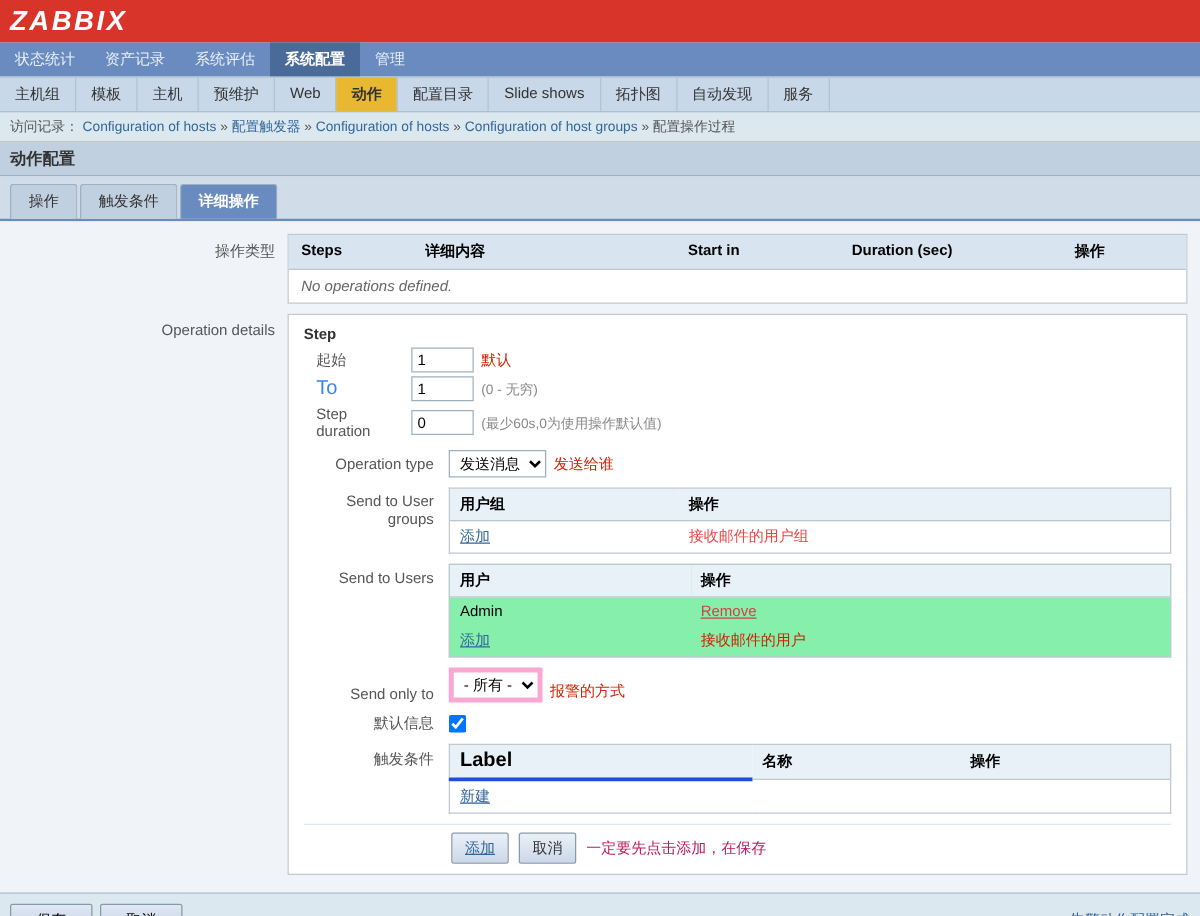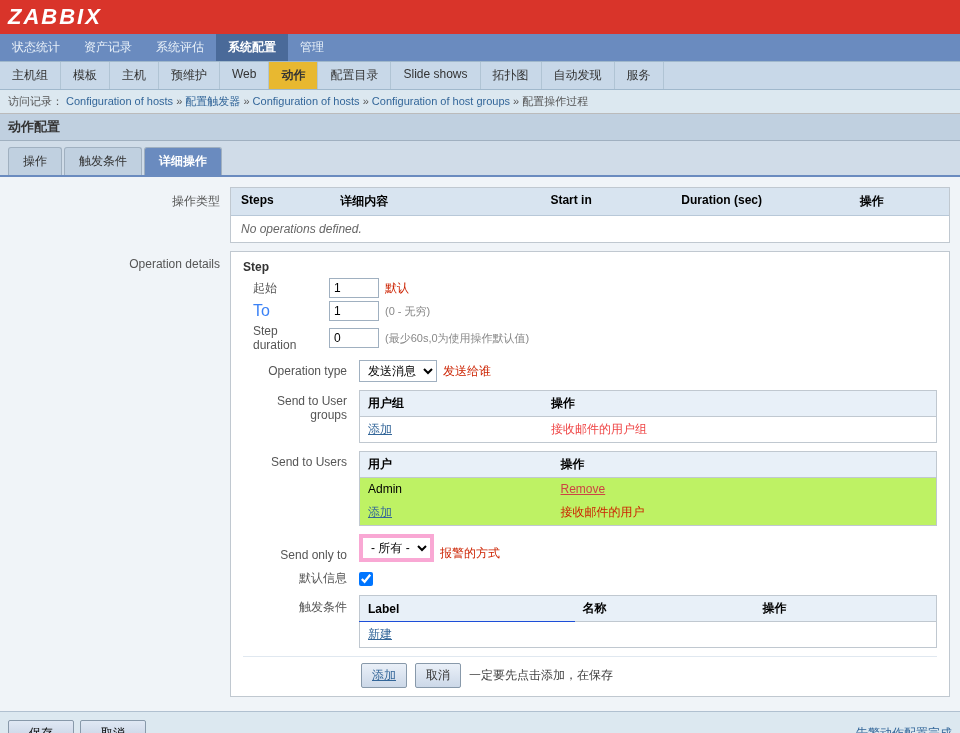--- a/index.html
+++ b/index.html
@@ -177,21 +177,21 @@
                     </td>
                   </tr>
                 </tbody>
               </table>
             </div>
           </div>
 
           <div style="display: flex; align-items: flex-start; gap: 6px; margin-bottom: 8px;">
             <span style="width: 110px; text-align: right; font-size: 12px; color: #555; padding-right: 6px; padding-top: 4px;">Send to Users</span>
             <div style="flex: 1;">
-              <table style="width: 100%; border-collapse: collapse; background: #bef264; border: 1px solid #c0c8d0;">
+              <table style="width: 100%; border-collapse: collapse; background: #86efac; border: 1px solid #c0c8d0;">
                 <thead>
                   <tr style="background: #e8f0f8;">
                     <th style="padding: 4px 8px; text-align: left; font-size: 12px; border-bottom: 1px solid #c0c8d0;">用户</th>
                     <th style="padding: 4px 8px; text-align: left; font-size: 12px; border-bottom: 1px solid #c0c8d0;">操作</th>
                   </tr>
                 </thead>
                 <tbody>
                   <tr>
                     <td style="padding: 4px 8px; font-size: 12px;">Admin</td>
                     <td style="padding: 4px 8px; font-size: 12px;">
@@ -223,41 +223,41 @@
             <span style="width: 110px; text-align: right; font-size: 12px; color: #555; padding-right: 6px;">默认信息</span>
             <input type="checkbox" checked="" style="width: 14px; height: 14px;">
           </div>
 
           <div style="display: flex; align-items: flex-start; gap: 6px; margin-bottom: 8px;">
             <span style="width: 110px; text-align: right; font-size: 12px; color: #555; padding-right: 6px; padding-top: 4px;">触发条件</span>
             <div style="flex: 1;">
               <table style="width: 100%; border-collapse: collapse; background: white; border: 1px solid #c0c8d0;">
                 <thead>
                   <tr style="background: #e8f0f8;">
-                    <th style="padding: 4px 8px; text-align: left; font-size: 12px; border-bottom: 1px solid #1d4ed8;">Label</th>
+                    <th style="padding: 4px 8px; text-align: left; font-size: 16px; border-bottom: 3px solid #1d4ed8;">Label</th>
                     <th style="padding: 4px 8px; text-align: left; font-size: 12px; border-bottom: 1px solid #c0c8d0;">名称</th>
                     <th style="padding: 4px 8px; text-align: left; font-size: 12px; border-bottom: 1px solid #c0c8d0;">操作</th>
                   </tr>
                 </thead>
                 <tbody>
                   <tr>
                     <td colspan="3" style="padding: 4px 8px; font-size: 12px;">
                       <a href="#" class="add-link">新建</a>
                     </td>
                   </tr>
                 </tbody>
               </table>
             </div>
           </div>
 
           <div style="display: flex; align-items: center; gap: 8px; margin-top: 6px; padding-top: 6px; border-top: 1px solid #e0e8f0;">
             <span style="width: 110px;"></span>
             <a href="#" style="color: #336699; text-decoration: underline; font-size: 12px; border: 1px solid #8899aa; padding: 3px 10px; background: linear-gradient(to bottom, #eaf0f8, #ccd8e8); border-radius: 2px;">添加</a>
             <a href="#" style="color: #333; text-decoration: none; font-size: 12px; border: 1px solid #8899aa; padding: 3px 10px; background: linear-gradient(to bottom, #eaf0f8, #ccd8e8); border-radius: 2px;">取消</a>
-            <span style="color: #404040; font-size: 12px;">一定要先点击添加，在保存</span>
+            <span style="color: #be185d; font-size: 12px;">一定要先点击添加，在保存</span>
           </div>
 
         </div>
       </div>
     </div>
 
   </div>
 </div>
 
 <div class="bottom-area">

